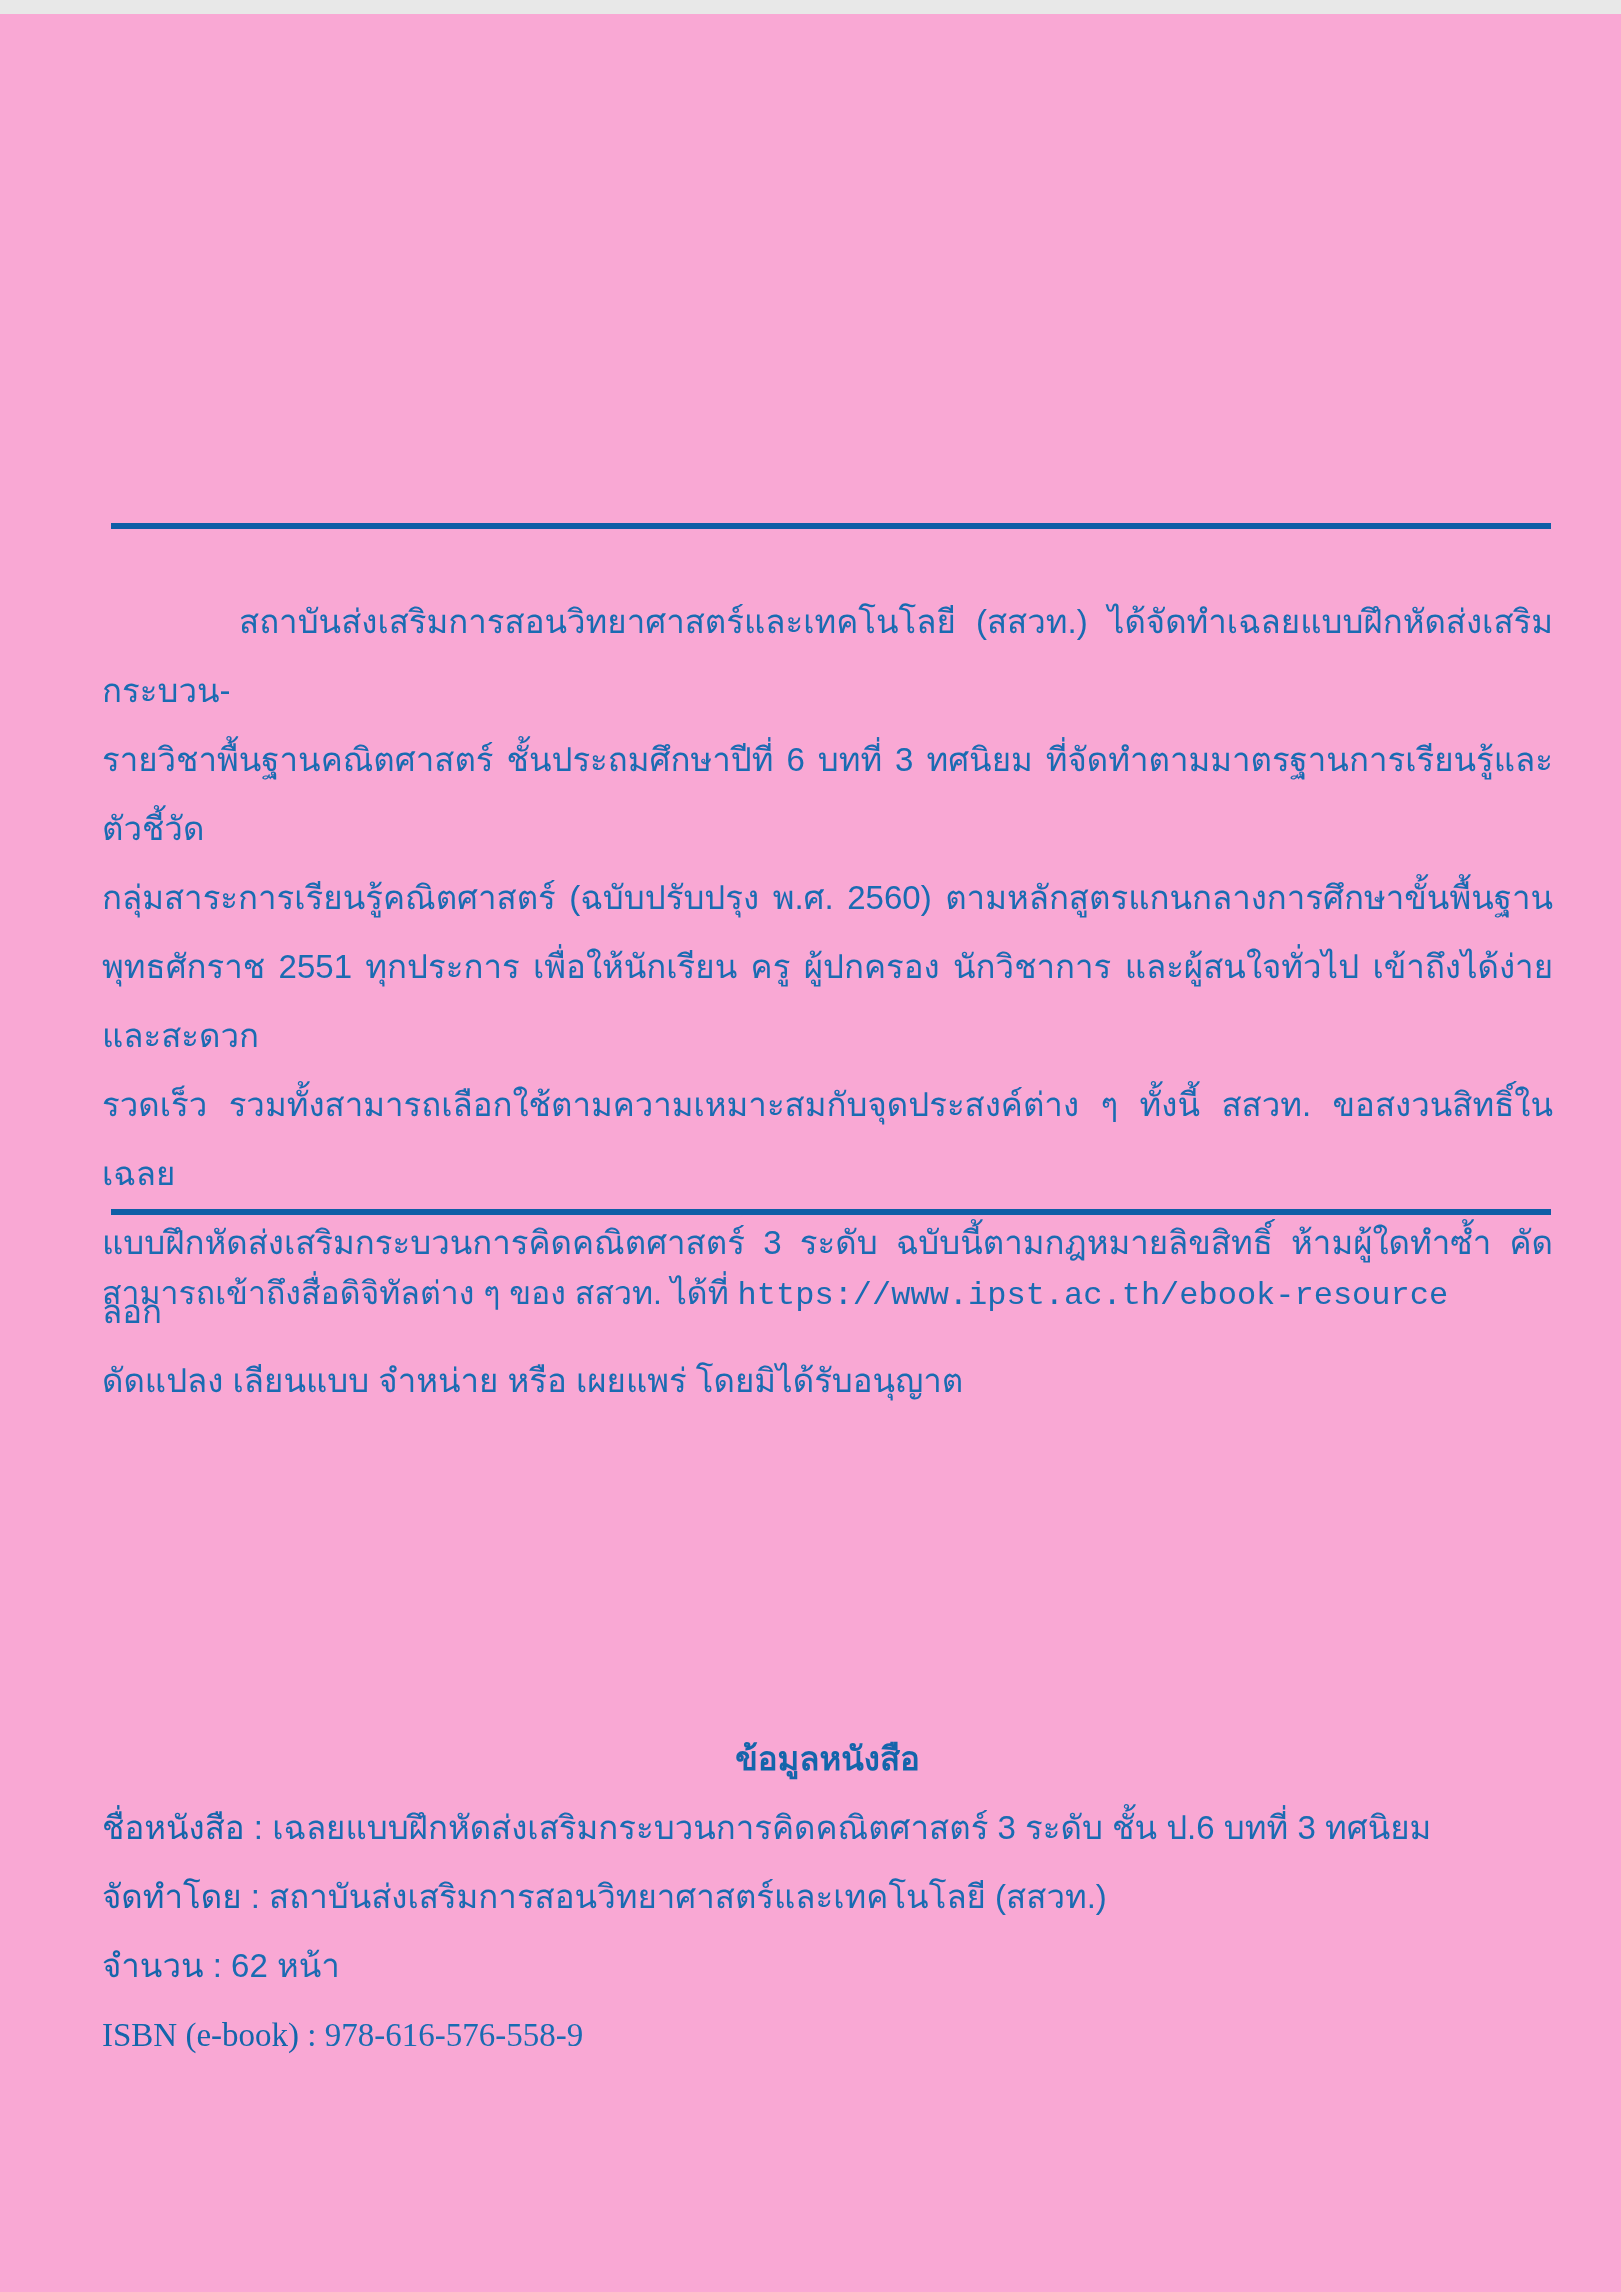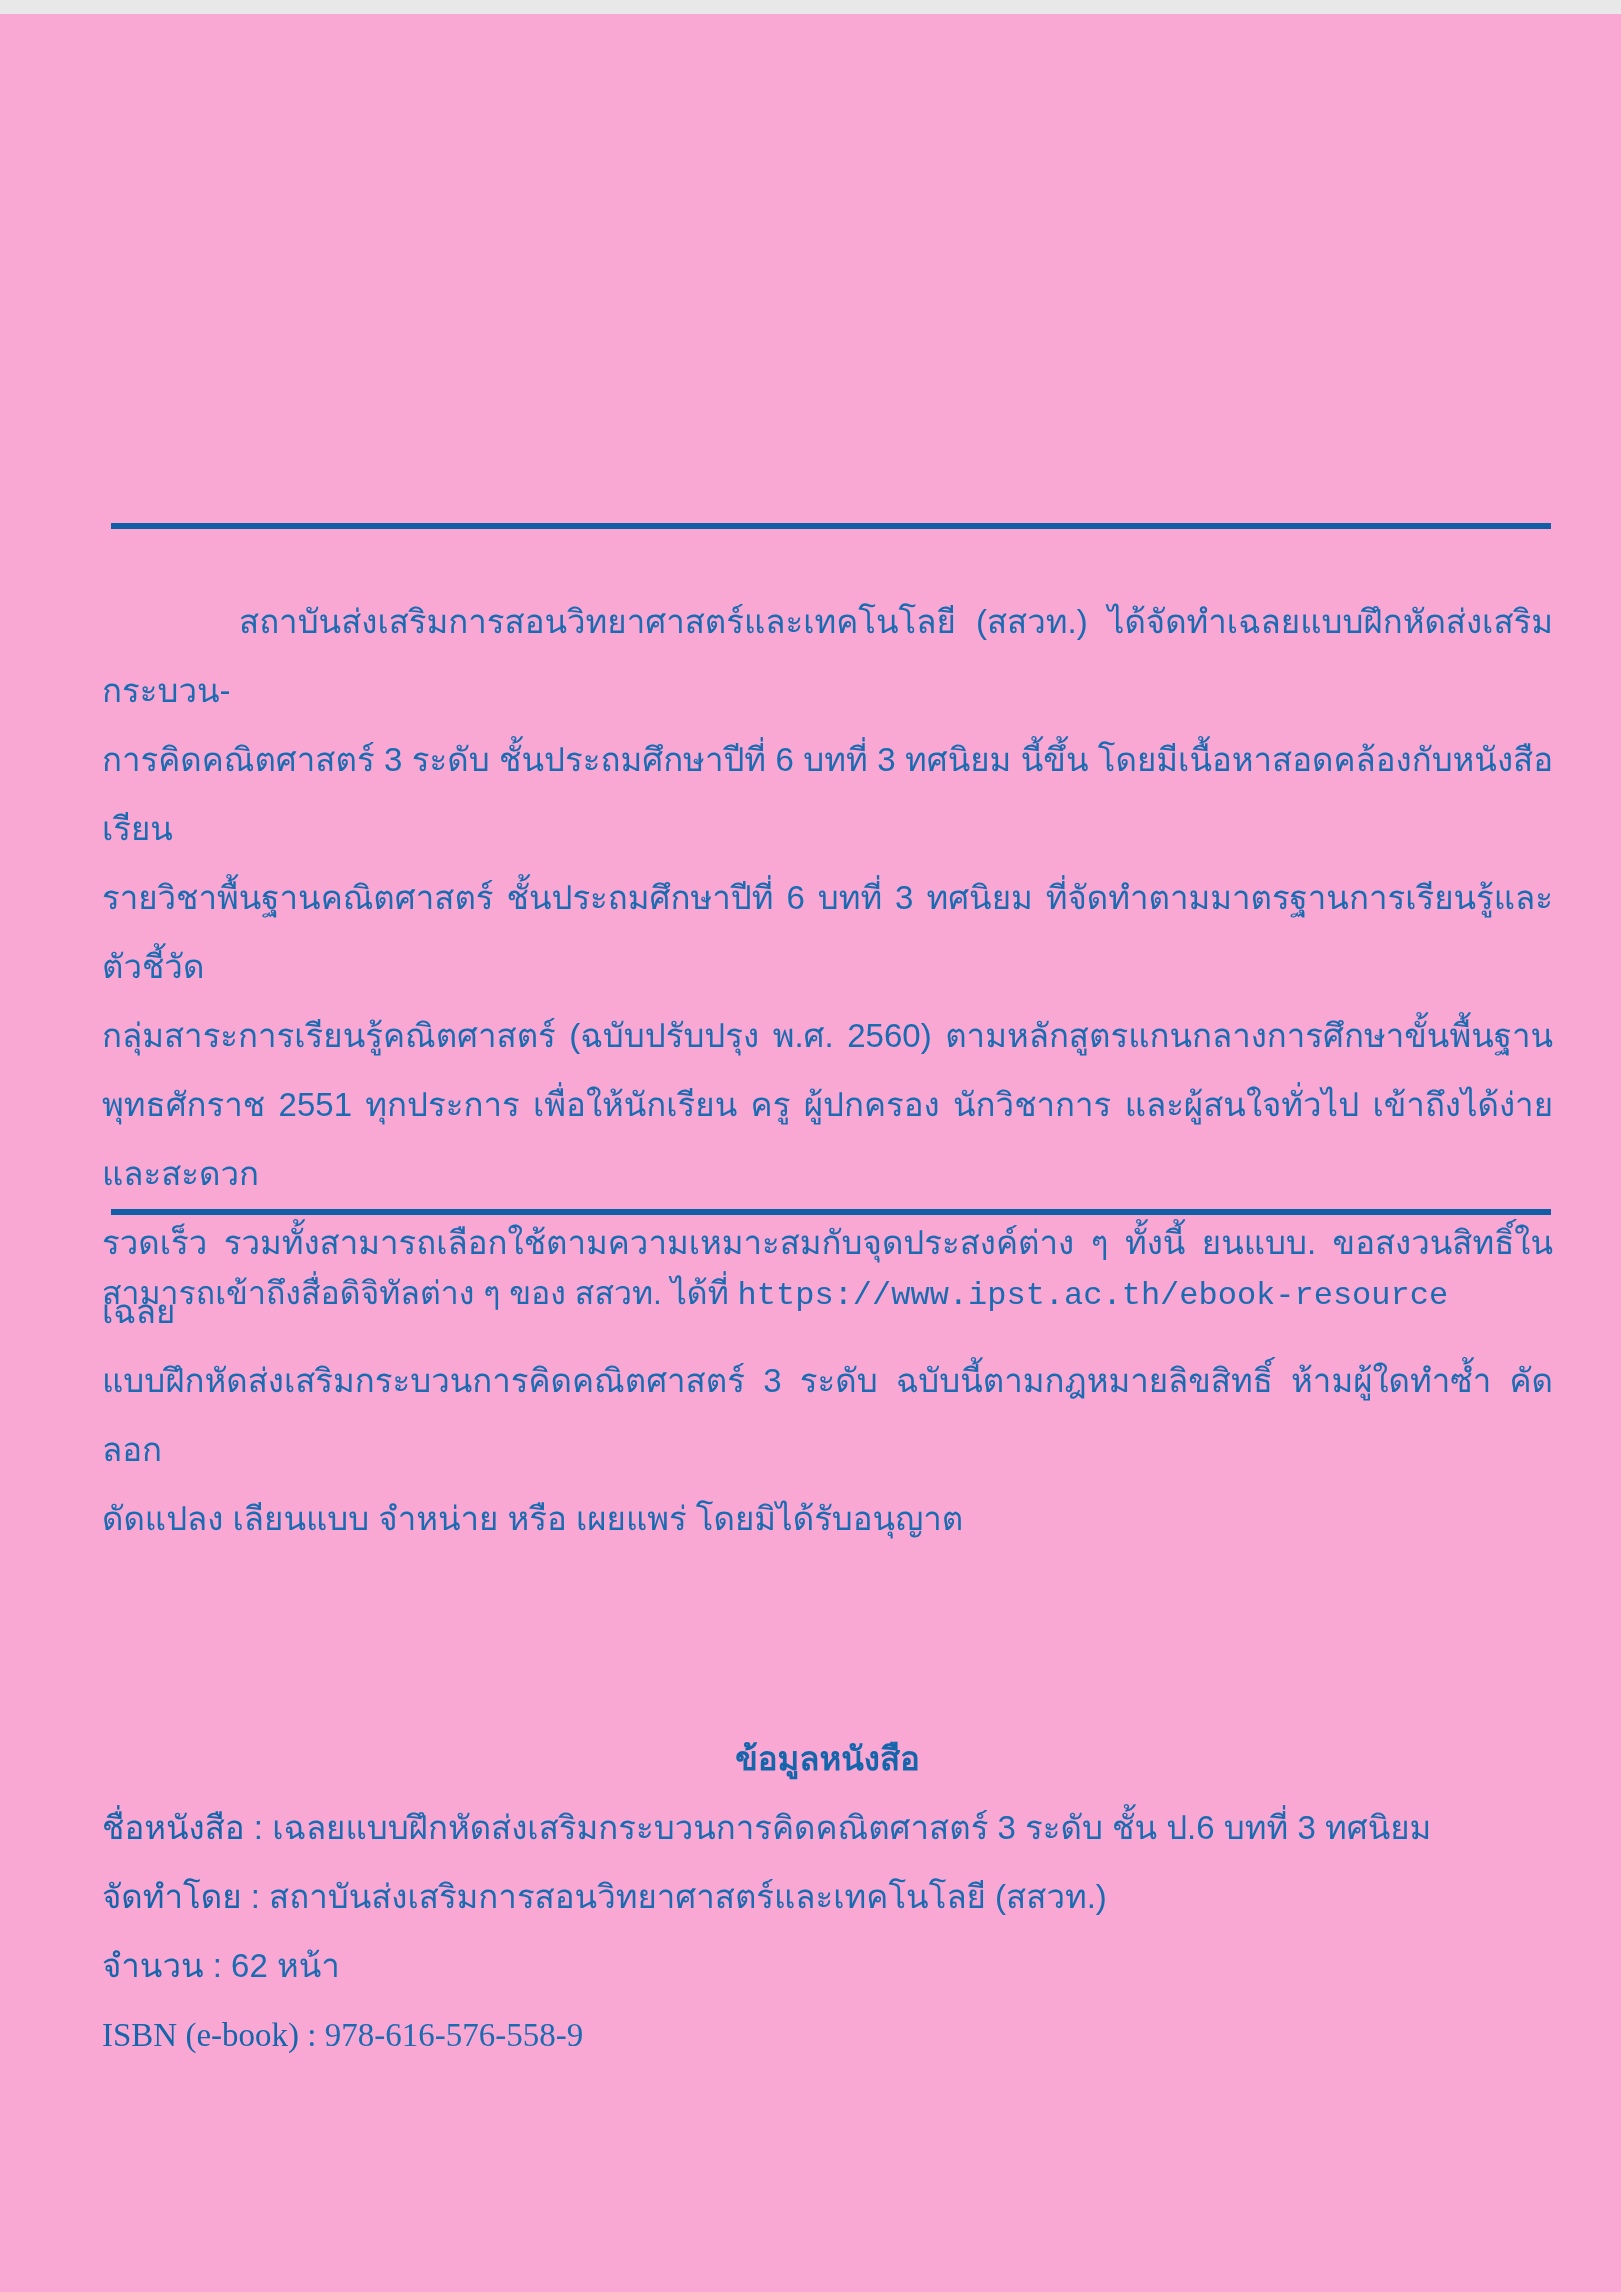--- a/index.html
+++ b/index.html
@@ -72,25 +72,24 @@
 </style>
 </head>
 <body>
 
 <div class="page">
 
   <div class="rule rule-top"></div>
 
   <div class="paragraph">
     <div class="pline pline-first">สถาบันส่งเสริมการสอนวิทยาศาสตร์และเทคโนโลยี (สสวท.) ได้จัดทำเฉลยแบบฝึกหัดส่งเสริมกระบวน-</div>
-    <div class="pline">การคิดคณิตศาสตร์ 3 ระดับ ชั้นประถมศึกษาปีที่ 6 บทที่ 3 ทศนิยม นี้ขึ้น โดยมีเนื้อหาสอดคล้องกับหนังสือเรียน</div>
     <div class="pline">รายวิชาพื้นฐานคณิตศาสตร์ ชั้นประถมศึกษาปีที่ 6 บทที่ 3 ทศนิยม ที่จัดทำตามมาตรฐานการเรียนรู้และตัวชี้วัด</div>
     <div class="pline">กลุ่มสาระการเรียนรู้คณิตศาสตร์ (ฉบับปรับปรุง พ.ศ. 2560) ตามหลักสูตรแกนกลางการศึกษาขั้นพื้นฐาน</div>
     <div class="pline">พุทธศักราช 2551 ทุกประการ เพื่อให้นักเรียน ครู ผู้ปกครอง นักวิชาการ และผู้สนใจทั่วไป เข้าถึงได้ง่ายและสะดวก</div>
-    <div class="pline">รวดเร็ว รวมทั้งสามารถเลือกใช้ตามความเหมาะสมกับจุดประสงค์ต่าง ๆ ทั้งนี้ ยนแบบ. ขอสงวนสิทธิ์ในเฉลย</div>
+    <div class="pline">รวดเร็ว รวมทั้งสามารถเลือกใช้ตามความเหมาะสมกับจุดประสงค์ต่าง ๆ ทั้งนี้ สสวท. ขอสงวนสิทธิ์ในเฉลย</div>
     <div class="pline">แบบฝึกหัดส่งเสริมกระบวนการคิดคณิตศาสตร์ 3 ระดับ ฉบับนี้ตามกฎหมายลิขสิทธิ์ ห้ามผู้ใดทำซ้ำ คัดลอก</div>
     <div class="pline pline-last">ดัดแปลง เลียนแบบ จำหน่าย หรือ เผยแพร่ โดยมิได้รับอนุญาต</div>
   </div>
 
   <div class="rule rule-bottom"></div>
 
   <div class="access">
     <span>สามารถเข้าถึงสื่อดิจิทัลต่าง ๆ ของ สสวท. ได้ที่ </span><a href="#" class="url">https://www.ipst.ac.th/ebook-resource</a>
   </div>
 

